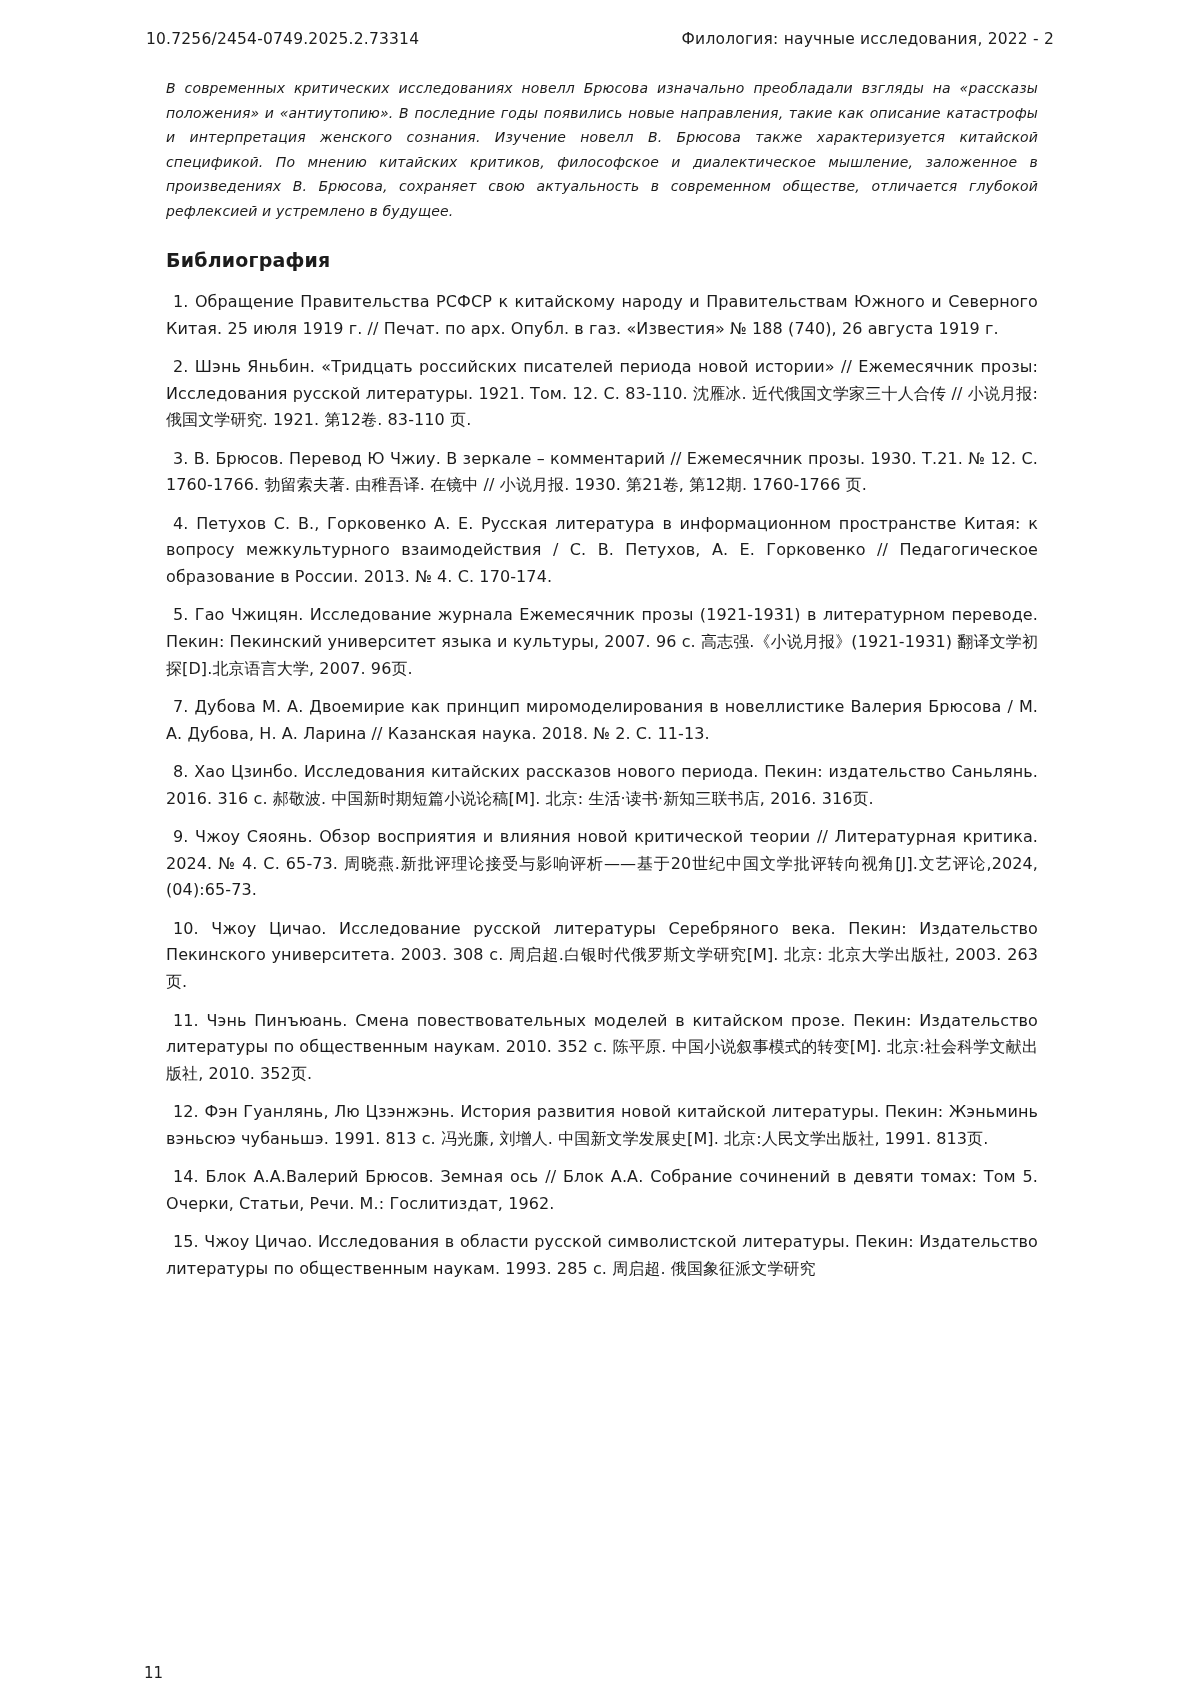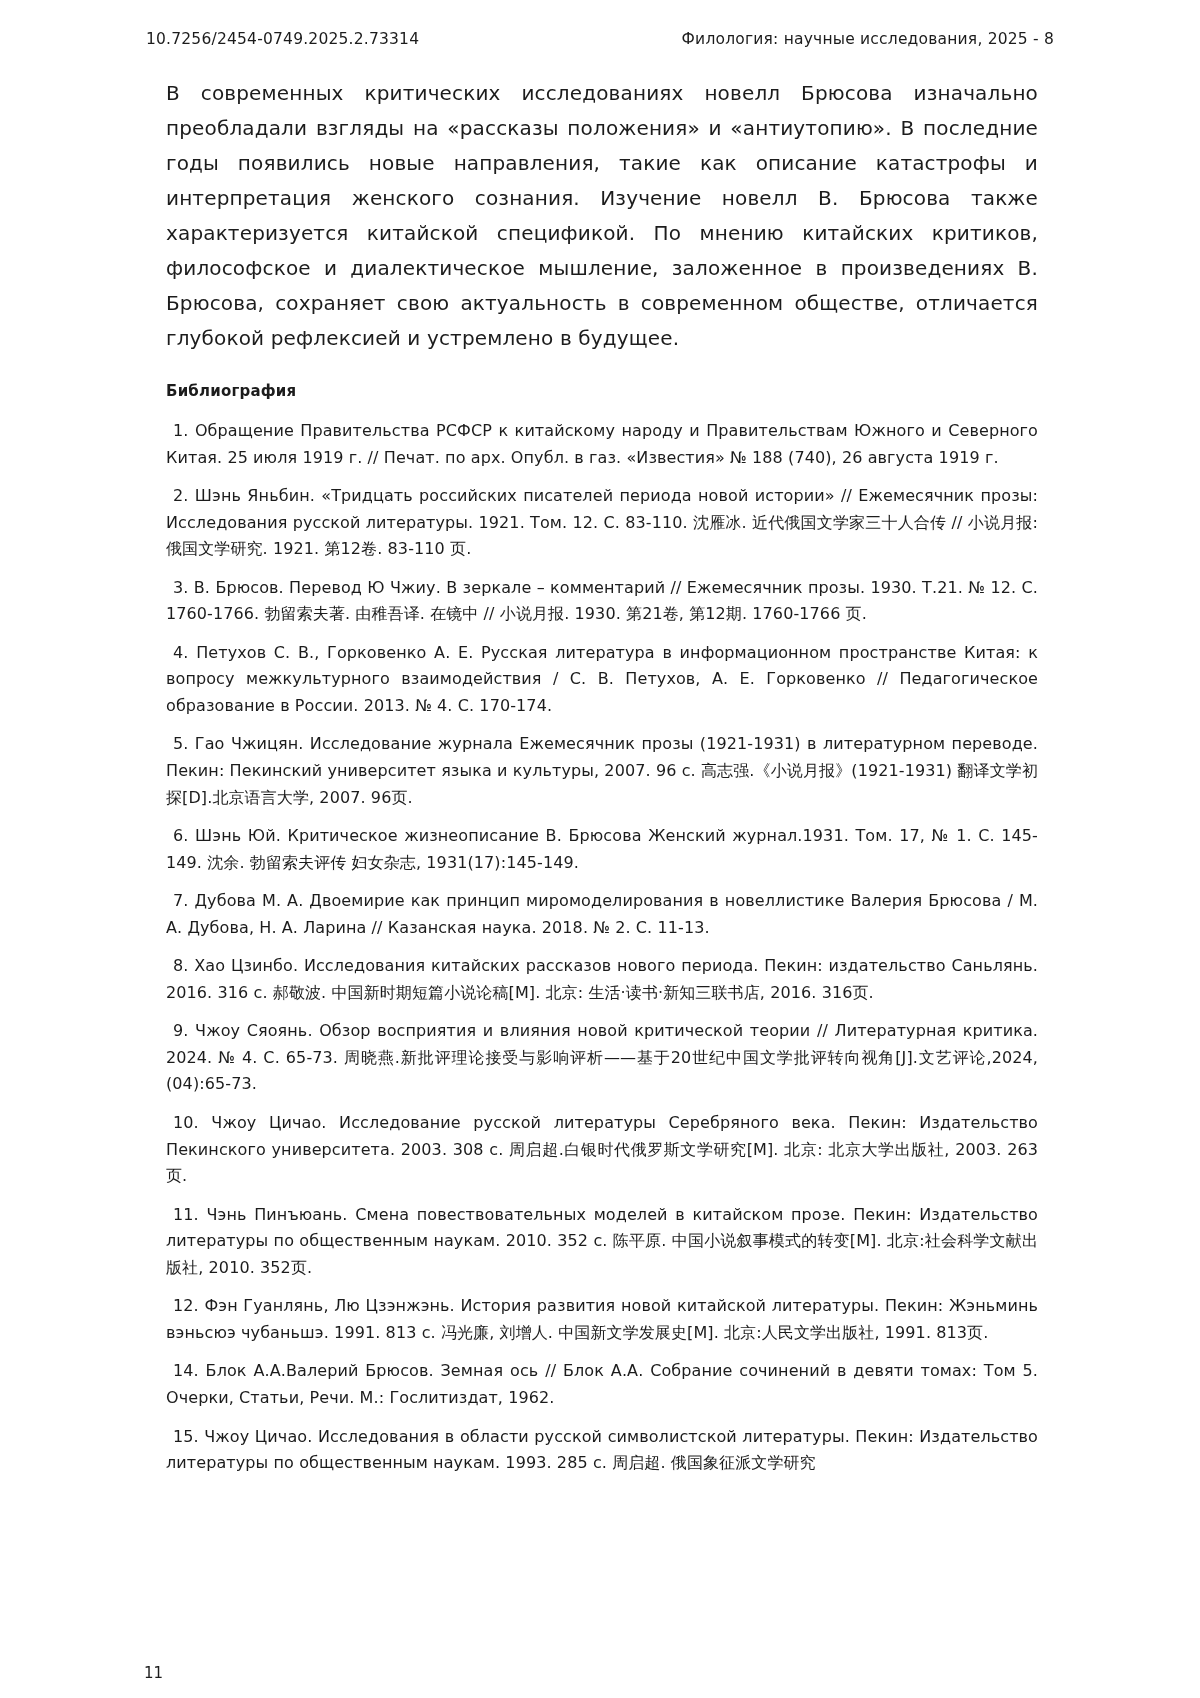--- a/index.html
+++ b/index.html
@@ -21,27 +21,28 @@
     display: flex;
     justify-content: space-between;
     align-items: baseline;
     font-size: 15.5px;
     letter-spacing: 0.2px;
     margin-bottom: 28px;
     padding: 0 2px;
   }
   main { flex: 1 1 auto; padding: 0 18px 0 22px; }
   .intro {
-    font-size: 20px;
+    font-size: 14px;
     line-height: 1.75;
     text-align: justify;
     letter-spacing: 0.15px;
+    font-style: italic;
   }
   .bib-title {
-    font-size: 15px;
+    font-size: 19px;
     font-weight: bold;
     letter-spacing: 0.2px;
     margin: 26px 0 18px 0;
   }
   .bib-item {
     font-size: 16px;
     line-height: 1.66;
     text-align: justify;
     text-indent: 7px;
     letter-spacing: 0.1px;
@@ -53,36 +54,35 @@
     padding-top: 10px;
   }
 </style>
 </head>
 <body>
 
 <div class="page">
 
   <header class="page-header">
     <span>10.7256/2454-0749.2025.2.73314</span>
-    <span>Филология: научные исследования, 2025 - 8</span>
+    <span>Филология: научные исследования, 2022 - 2</span>
   </header>
 
   <main>
 
     <p class="intro">В современных критических исследованиях новелл Брюсова изначально преобладали взгляды на «рассказы положения» и «антиутопию». В последние годы появились новые направления, такие как описание катастрофы и интерпретация женского сознания. Изучение новелл В. Брюсова также характеризуется китайской спецификой. По мнению китайских критиков, философское и диалектическое мышление, заложенное в произведениях В. Брюсова, сохраняет свою актуальность в современном обществе, отличается глубокой рефлексией и устремлено в будущее.</p>
 
     <h2 class="bib-title">Библиография</h2>
 
     <div class="bib-list">
       <p class="bib-item">1. Обращение Правительства РСФСР к китайскому народу и Правительствам Южного и Северного Китая. 25 июля 1919 г. // Печат. по арх. Опубл. в газ. «Известия» № 188 (740), 26 августа 1919 г.</p>
       <p class="bib-item">2. Шэнь Яньбин. «Тридцать российских писателей периода новой истории» // Ежемесячник прозы: Исследования русской литературы. 1921. Том. 12. С. 83-110. 沈雁冰. 近代俄国文学家三十人合传 // 小说月报: 俄国文学研究. 1921. 第12卷. 83-110 页.</p>
       <p class="bib-item">3. В. Брюсов. Перевод Ю Чжиу. В зеркале – комментарий // Ежемесячник прозы. 1930. Т.21. № 12. С. 1760-1766. 勃留索夫著. 由稚吾译. 在镜中 // 小说月报. 1930. 第21卷, 第12期. 1760-1766 页.</p>
       <p class="bib-item">4. Петухов С. В., Горковенко А. Е. Русская литература в информационном пространстве Китая: к вопросу межкультурного взаимодействия / С. В. Петухов, А. Е. Горковенко // Педагогическое образование в России. 2013. № 4. С. 170-174.</p>
       <p class="bib-item">5. Гао Чжицян. Исследование журнала Ежемесячник прозы (1921-1931) в литературном переводе. Пекин: Пекинский университет языка и культуры, 2007. 96 с. 高志强.《小说月报》(1921-1931) 翻译文学初探[D].北京语言大学, 2007. 96页.</p>
-      <p class="bib-item">6. Шэнь Юй. Критическое жизнеописание В. Брюсова Женский журнал.1931. Том. 17, № 1. С. 145-149. 沈余. 勃留索夫评传 妇女杂志, 1931(17):145-149.</p>
       <p class="bib-item">7. Дубова М. А. Двоемирие как принцип миромоделирования в новеллистике Валерия Брюсова / М. А. Дубова, Н. А. Ларина // Казанская наука. 2018. № 2. С. 11-13.</p>
       <p class="bib-item">8. Хао Цзинбо. Исследования китайских рассказов нового периода. Пекин: издательство Саньлянь. 2016. 316 с. 郝敬波. 中国新时期短篇小说论稿[M]. 北京: 生活·读书·新知三联书店, 2016. 316页.</p>
       <p class="bib-item">9. Чжоу Сяоянь. Обзор восприятия и влияния новой критической теории // Литературная критика. 2024. № 4. С. 65-73. 周晓燕.新批评理论接受与影响评析——基于20世纪中国文学批评转向视角[J].文艺评论,2024,(04):65-73.</p>
       <p class="bib-item">10. Чжоу Цичао. Исследование русской литературы Серебряного века. Пекин: Издательство Пекинского университета. 2003. 308 с. 周启超.白银时代俄罗斯文学研究[M]. 北京: 北京大学出版社, 2003. 263页.</p>
       <p class="bib-item">11. Чэнь Пинъюань. Смена повествовательных моделей в китайском прозе. Пекин: Издательство литературы по общественным наукам. 2010. 352 с. 陈平原. 中国小说叙事模式的转变[M]. 北京:社会科学文献出版社, 2010. 352页.</p>
       <p class="bib-item">12. Фэн Гуанлянь, Лю Цзэнжэнь. История развития новой китайской литературы. Пекин: Жэньминь вэньсюэ чубаньшэ. 1991. 813 с. 冯光廉, 刘增人. 中国新文学发展史[M]. 北京:人民文学出版社, 1991. 813页.</p>
       <p class="bib-item">14. Блок А.А.Валерий Брюсов. Земная ось // Блок А.А. Собрание сочинений в девяти томах: Том 5. Очерки, Статьи, Речи. М.: Гослитиздат, 1962.</p>
       <p class="bib-item">15. Чжоу Цичао. Исследования в области русской символистской литературы. Пекин: Издательство литературы по общественным наукам. 1993. 285 с. 周启超. 俄国象征派文学研究</p>
     </div>
 

